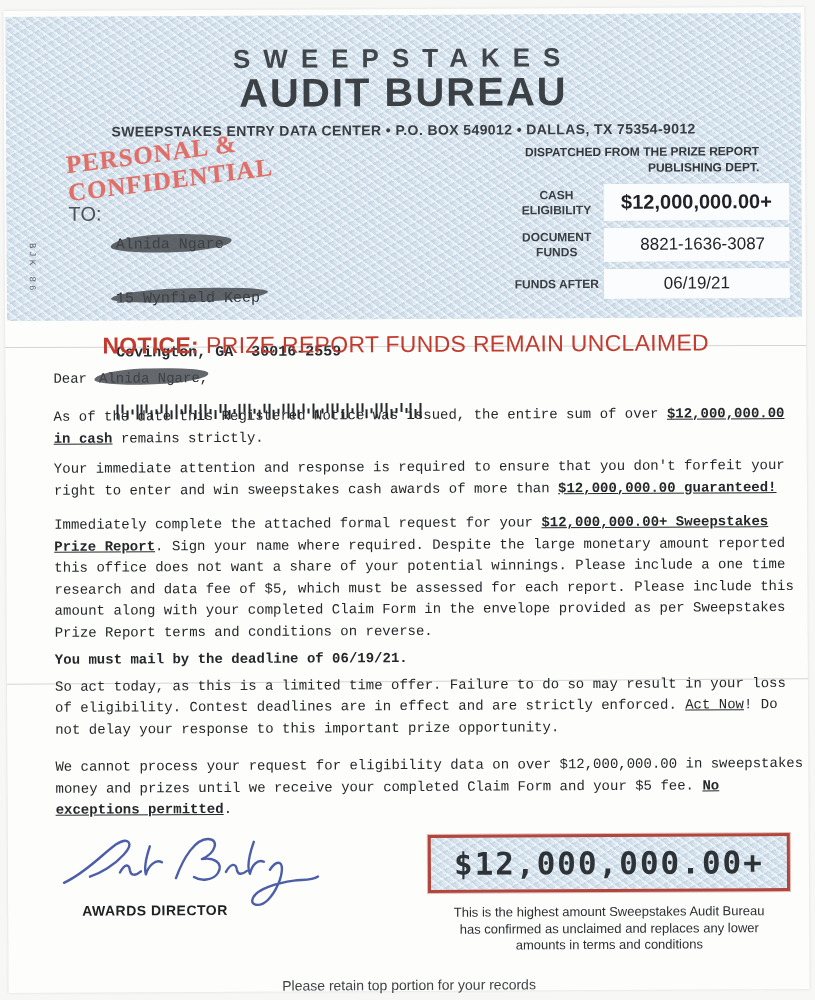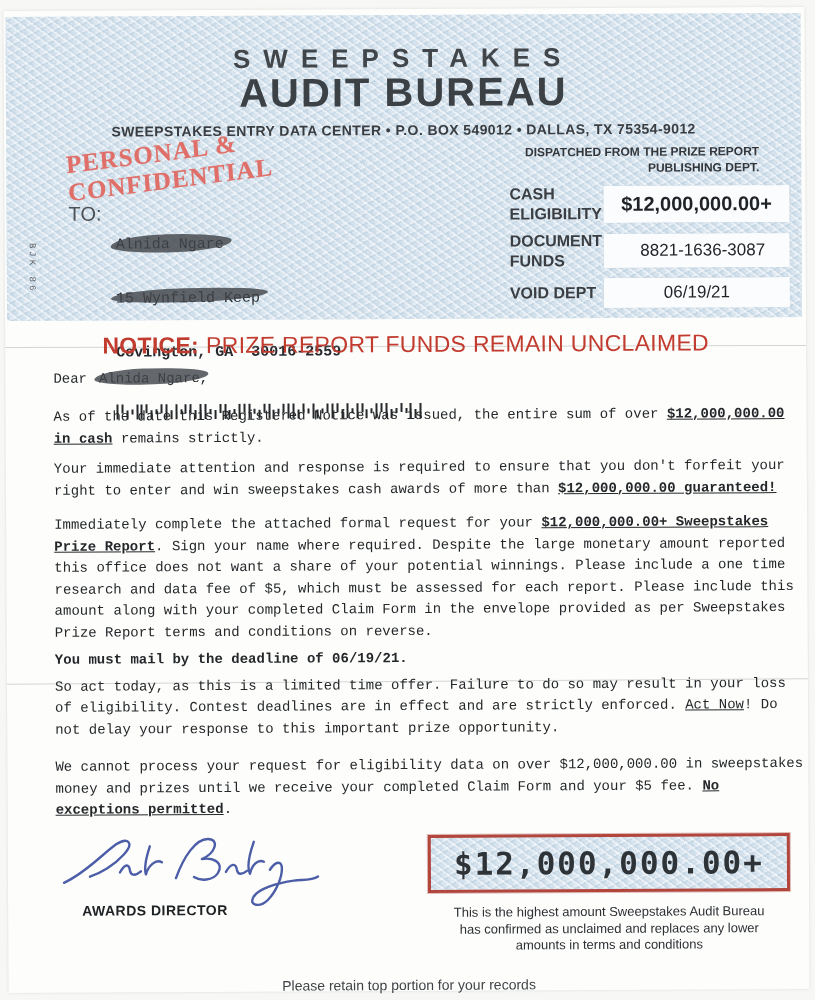--- a/index.html
+++ b/index.html
@@ -56,21 +56,21 @@
   .scribble.half{bottom:6px;}
   .barcode{margin-top:6px;height:15px;display:flex;align-items:flex-start;}
   .bar{width:2px;margin-right:2.9px;background:#26292c;display:inline-block;}
   .bar.full{height:15px;}
   .bar.asc{height:9px;}
   .bar.desc{height:9px;margin-top:6px;}
   .bar.trk{height:5px;margin-top:5px;}
 
   .info-table{position:absolute;right:12px;top:170px;width:280px;}
   .it-row{display:flex;margin-bottom:7px;align-items:center;}
-  .it-label{width:94px;font-size:16px;font-weight:bold;color:#3a3e42;text-align:left;line-height:1.25;}
+  .it-label{width:94px;font-size:12px;font-weight:bold;color:#3a3e42;text-align:center;line-height:1.25;}
   .it-value{flex:1;background:#fbfcfd;text-align:center;padding:7px 4px;color:#1f2226;box-shadow:0 0 1px rgba(120,140,160,.4);}
   .it-row:nth-child(1) .it-value{font-size:20px;font-weight:bold;}
   .it-row:nth-child(2) .it-value{font-size:17px;padding-left:16px;}
   .it-row:nth-child(3) .it-value{font-size:17px;padding:5px 0;}
 
   .edge-code{
     position:absolute;left:22px;top:232px;
     writing-mode:vertical-rl;
     font-family:"Liberation Mono",monospace;font-size:9px;letter-spacing:3px;color:#5a5e63;
   }
@@ -155,21 +155,21 @@
     <div class="info-table">
       <div class="it-row">
         <div class="it-label">CASH ELIGIBILITY</div>
         <div class="it-value">$12,000,000.00+</div>
       </div>
       <div class="it-row">
         <div class="it-label">DOCUMENT FUNDS</div>
         <div class="it-value">8821-1636-3087</div>
       </div>
       <div class="it-row">
-        <div class="it-label">VOID DEPT</div>
+        <div class="it-label">FUNDS AFTER</div>
         <div class="it-value">06/19/21</div>
       </div>
     </div>
   </div>
 
   <div class="edge-code">BJK 86</div>
 
   <div class="fold f1"></div>
   <div class="fold f2"></div>
 

